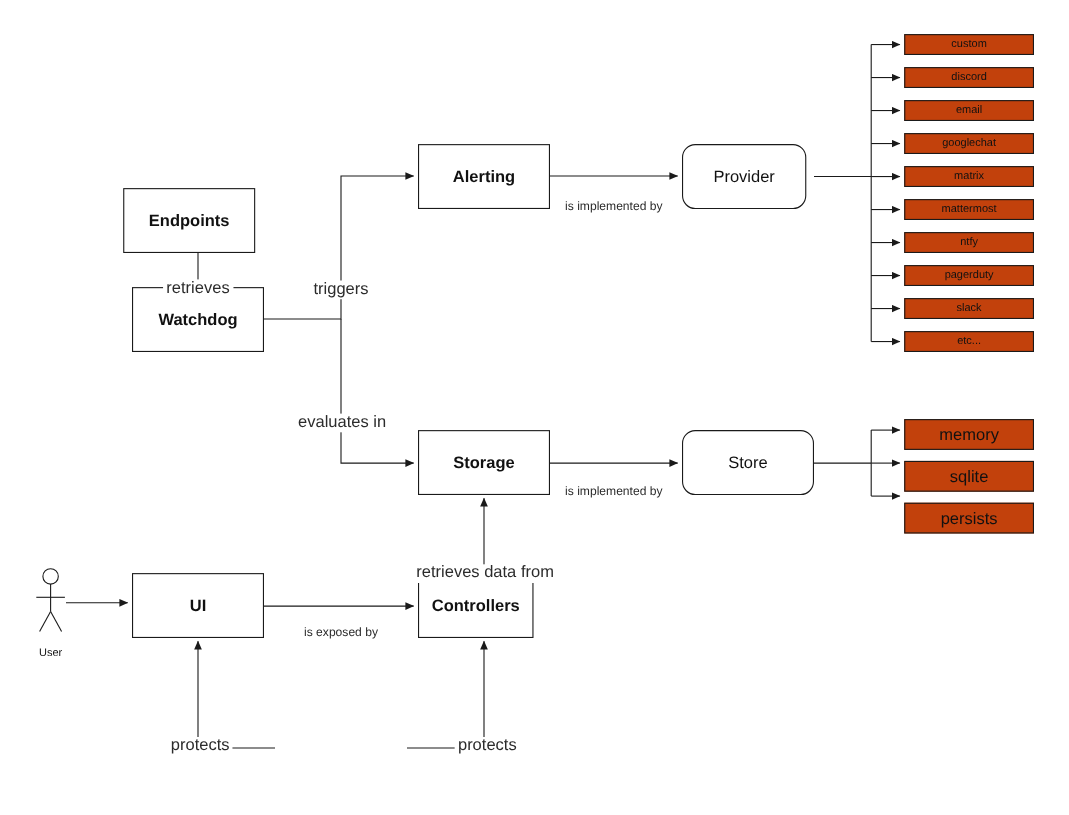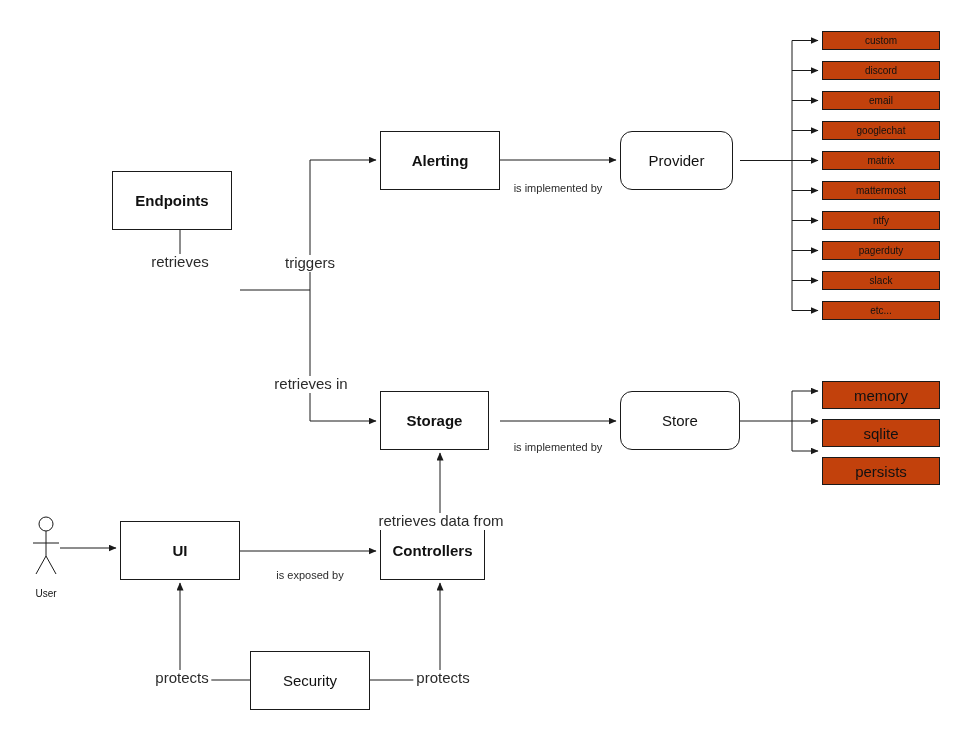--- a/index.html
+++ b/index.html
@@ -74,27 +74,27 @@
         <circle cx="46" cy="524" r="7" fill="#ffffff"></circle>
         <path d="M46,531 L46,556"></path>
         <path d="M33,543 L59,543"></path>
         <path d="M46,556 L36,574"></path>
         <path d="M46,556 L56,574"></path>
       </g>
     </g>
   </svg>
 
   <div class="node bold" style="left:112px;top:131px;width:120px;height:59px;margin-top:40px;">Endpoints</div>
+  <div class="node bold" style="left:120px;top:261px;width:120px;height:59px;">Watchdog</div>
   <div class="node bold" style="left:380px;top:131px;width:120px;height:59px;">Alerting</div>
   <div class="node rounded" style="left:620px;top:131px;width:113px;height:59px;">Provider</div>
-  <div class="node bold" style="left:380px;top:391px;width:109px;height:59px;">Storage</div>
+  <div class="node bold" style="left:380px;top:391px;width:120px;height:59px;">Storage</div>
   <div class="node rounded" style="left:620px;top:391px;width:120px;height:59px;">Store</div>
   <div class="node bold" style="left:120px;top:521px;width:120px;height:59px;">UI</div>
   <div class="node bold" style="left:380px;top:521px;width:105px;height:59px;">Controllers</div>
-  <div class="node" style="left:250px;top:651px;width:120px;height:59px;">Security</div>
 
   <div class="leaf-col col-providers" style="left:822px;top:31px;">
       <div class="leaf">custom</div>
       <div class="leaf">discord</div>
       <div class="leaf">email</div>
       <div class="leaf">googlechat</div>
       <div class="leaf">matrix</div>
       <div class="leaf">mattermost</div>
       <div class="leaf">ntfy</div>
       <div class="leaf">pagerduty</div>
@@ -102,21 +102,21 @@
       <div class="leaf">etc...</div>
     </div>
   <div class="leaf-col col-stores" style="left:822px;top:381px;">
       <div class="leaf">memory</div>
       <div class="leaf">sqlite</div>
       <div class="leaf">persists</div>
     </div>
 
   <div class="edge-label" style="left:180px;top:218px;">retrieves</div>
   <div class="edge-label" style="left:310px;top:219px;">triggers</div>
-  <div class="edge-label" style="left:311px;top:340px;">retrieves in</div>
+  <div class="edge-label" style="left:311px;top:340px;">evaluates in</div>
   <div class="edge-label edge-label-sm" style="left:558px;top:146px;">is implemented by</div>
   <div class="edge-label edge-label-sm" style="left:558px;top:405px;">is implemented by</div>
   <div class="edge-label" style="left:441px;top:477px;">retrieves data from</div>
   <div class="edge-label edge-label-sm" style="left:310px;top:533px;">is exposed by</div>
   <div class="edge-label" style="left:182px;top:634px;">protects</div>
   <div class="edge-label" style="left:443px;top:634px;">protects</div>
 
   <div class="actor-label" style="left:46px;top:588px;">User</div>
 
 </div>

